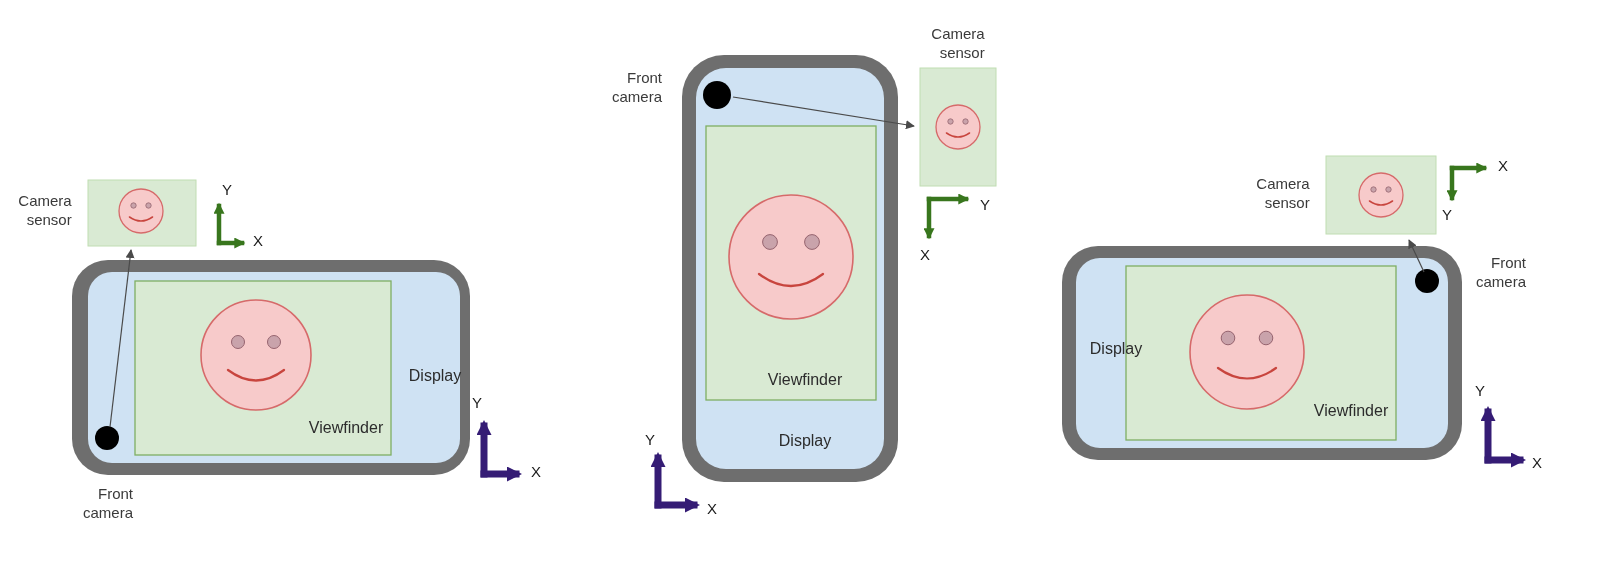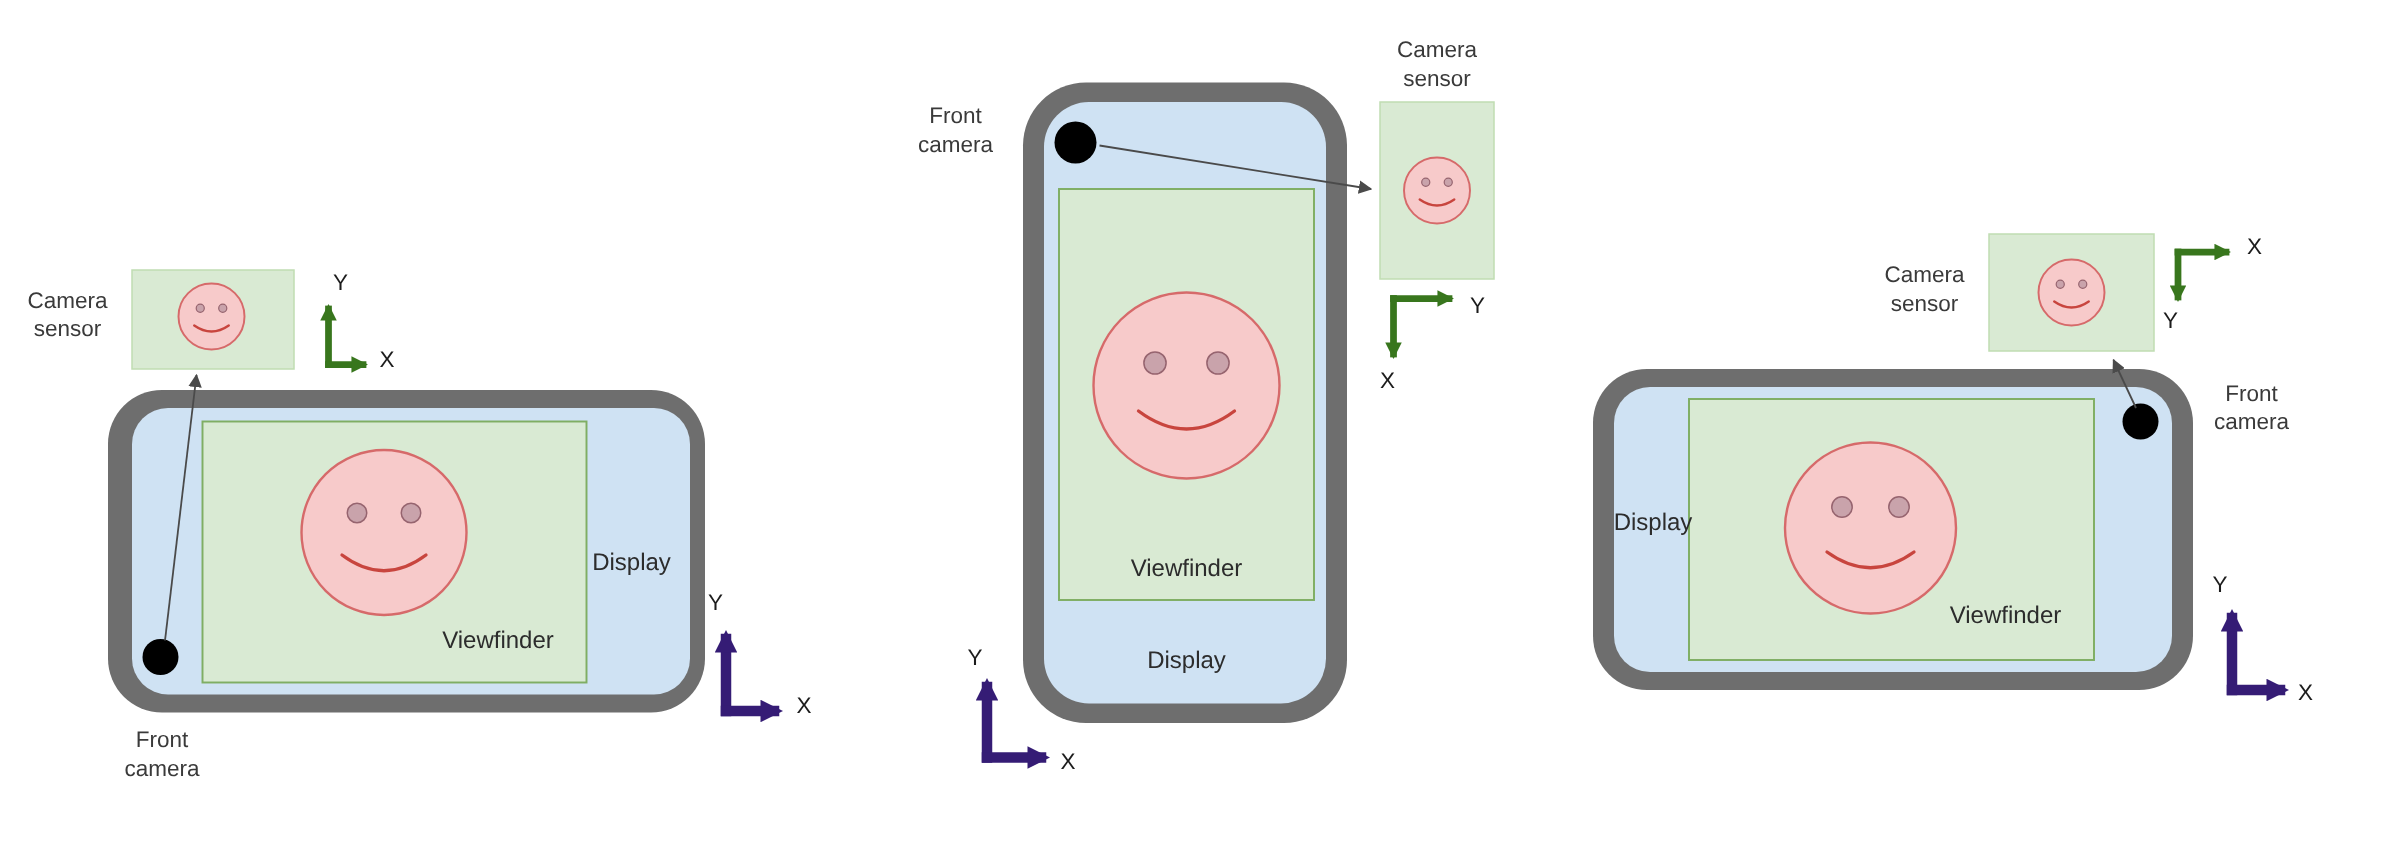--- a/index.html
+++ b/index.html
@@ -3,24 +3,24 @@
 <meta charset="utf-8">
 <style>
   html,body { margin:0; padding:0; background:#ffffff; }
   .canvas {
     position:relative; width:1600px; height:570px; background:#ffffff;
     font-family:"Liberation Sans", sans-serif; overflow:hidden;
   }
   svg.scene { position:absolute; left:0; top:0; }
   .lbl {
     position:absolute; transform:translate(-50%,-50%);
-    text-align:center; white-space:pre-line;
+    text-align:right; white-space:pre-line;
     color:#3a3a3a; font-size:15px; line-height:1.25;
   }
-  .lbl.big { font-size:16px; color:#2c2c2c; }
+  .lbl.big { font-size:16px; color:#2c2c2c;padding-left:28px; }
   .lbl.axis { font-size:15px; color:#1c1c1c; }
 </style>
 </head>
 <body>
 
 <div class="canvas">
 
   <svg class="scene" width="1600" height="570" viewBox="0 0 1600 570">
     <defs>
       <marker id="ah-gray" viewBox="0 0 10 10" refX="9" refY="5" markerWidth="9" markerHeight="9" orient="auto" markerUnits="userSpaceOnUse">

